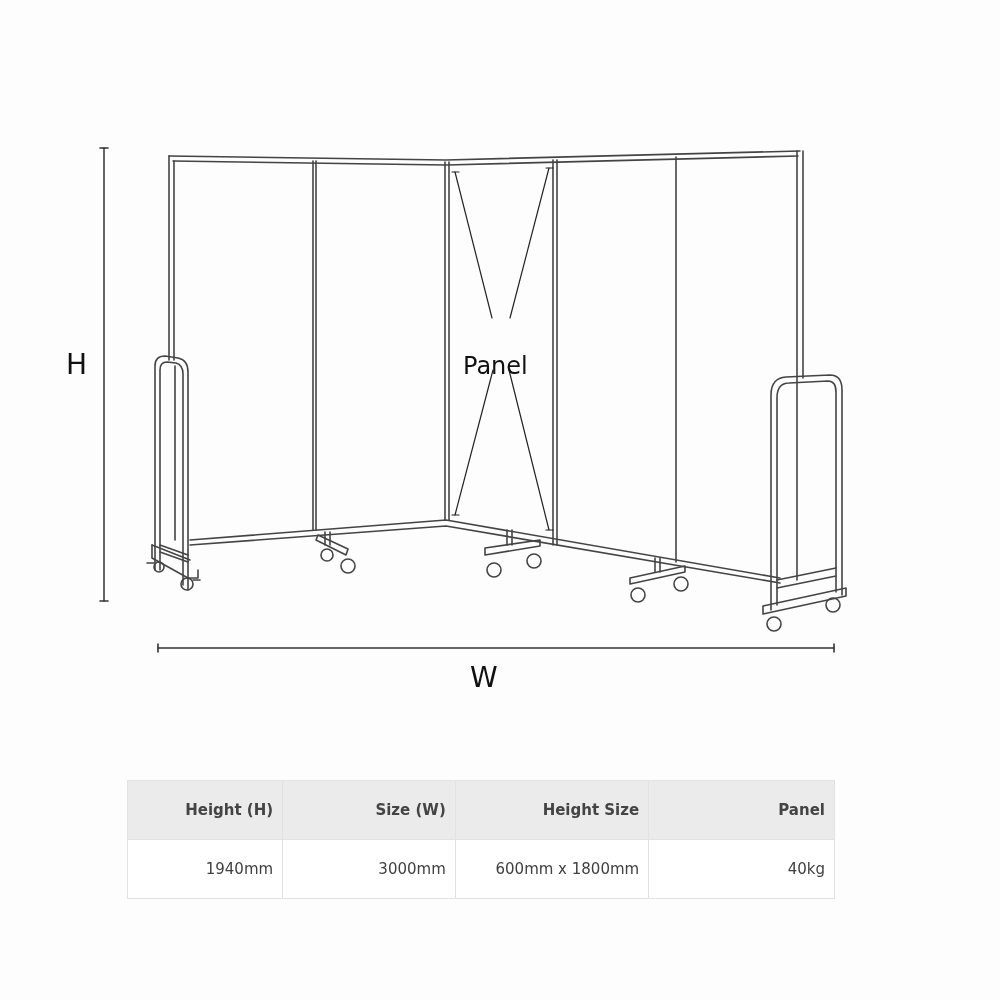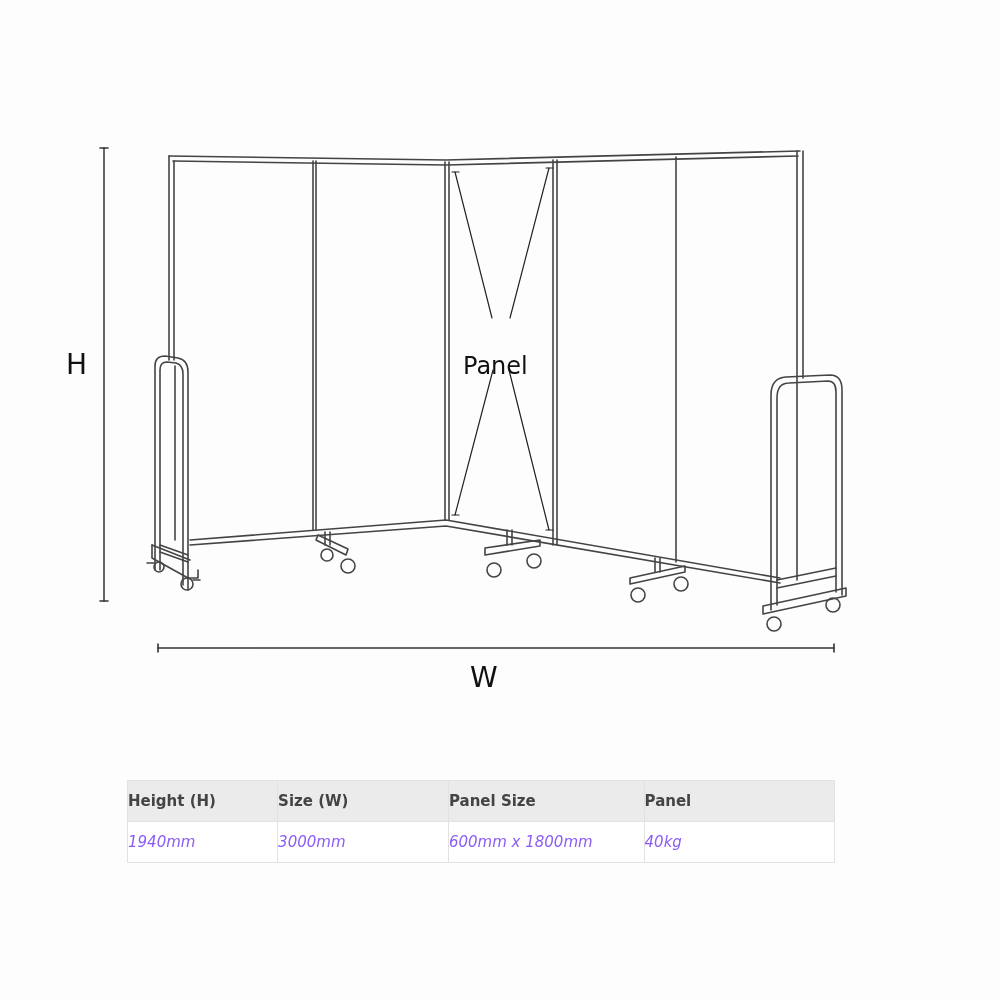--- a/index.html
+++ b/index.html
@@ -4,23 +4,23 @@
 <style>
   html,body{margin:0;padding:0;background:#ffffff;}
   body{width:1000px;height:1000px;position:relative;overflow:hidden;font-family:"DejaVu Sans","Liberation Sans",sans-serif;color:#111;}
   .canvas{position:absolute;left:0;top:0;width:1000px;height:1000px;background:#fdfdfd;}
   svg.drawing{position:absolute;left:0;top:0;width:1000px;height:720px;}
   .dim-label{position:absolute;font-size:28px;font-weight:400;color:#111;line-height:1;}
   #label-h{left:66px;top:351px;}
   #label-w{left:470px;top:664px;}
   #label-panel{left:463px;top:330px;font-size:24px;margin-top:24px;}
   .spec-table{position:absolute;left:127px;top:780px;width:708px;border-collapse:collapse;font-size:15px;}
-  .spec-table th,.spec-table td{border:1px solid #e2e2e2;text-align:left;height:40px;padding:0;}
+  .spec-table th,.spec-table td{border:1px solid #e2e2e2;text-align:right;height:40px;padding:9px;}
   .spec-table th{background:#ebebeb;font-weight:bold;color:#444;}
-  .spec-table td{background:#ffffff;color:#8b5cf6;font-style:italic;}
+  .spec-table td{background:#ffffff;color:#404040;}
 </style>
 </head>
 <body>
 
 <div class="canvas">
 
   <svg class="drawing" viewBox="0 0 1000 720" xmlns="http://www.w3.org/2000/svg">
     <g fill="none" stroke="#444" stroke-width="1.6" stroke-linecap="round" stroke-linejoin="round">
 
       <g>
@@ -126,21 +126,21 @@
 
   <div class="dim-label" id="label-h">H</div>
   <div class="dim-label" id="label-w">W</div>
   <div class="dim-label" id="label-panel">Panel</div>
 
   <table class="spec-table">
     <thead>
       <tr>
         <th style="width:150px">Height (H)</th>
         <th style="width:171px">Size (W)</th>
-        <th style="width:196px">Panel Size</th>
+        <th style="width:196px">Height Size</th>
         <th style="width:191px">Panel</th>
       </tr>
     </thead>
     <tbody>
       <tr>
         <td>1940mm</td>
         <td>3000mm</td>
         <td>600mm x 1800mm</td>
         <td>40kg</td>
       </tr>

